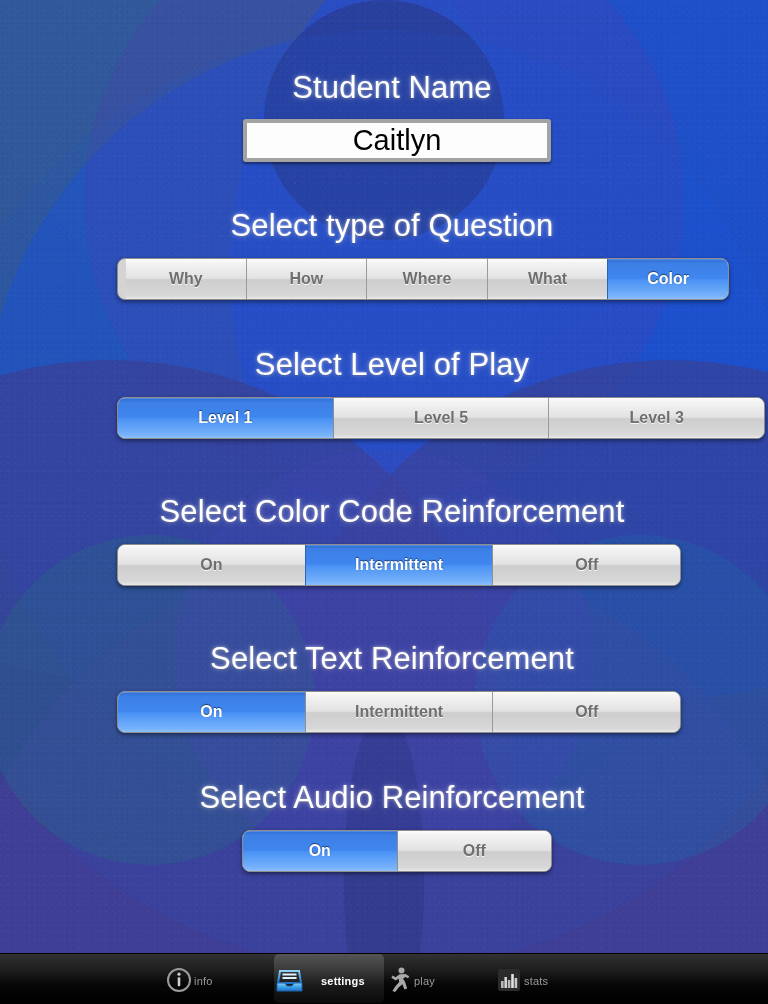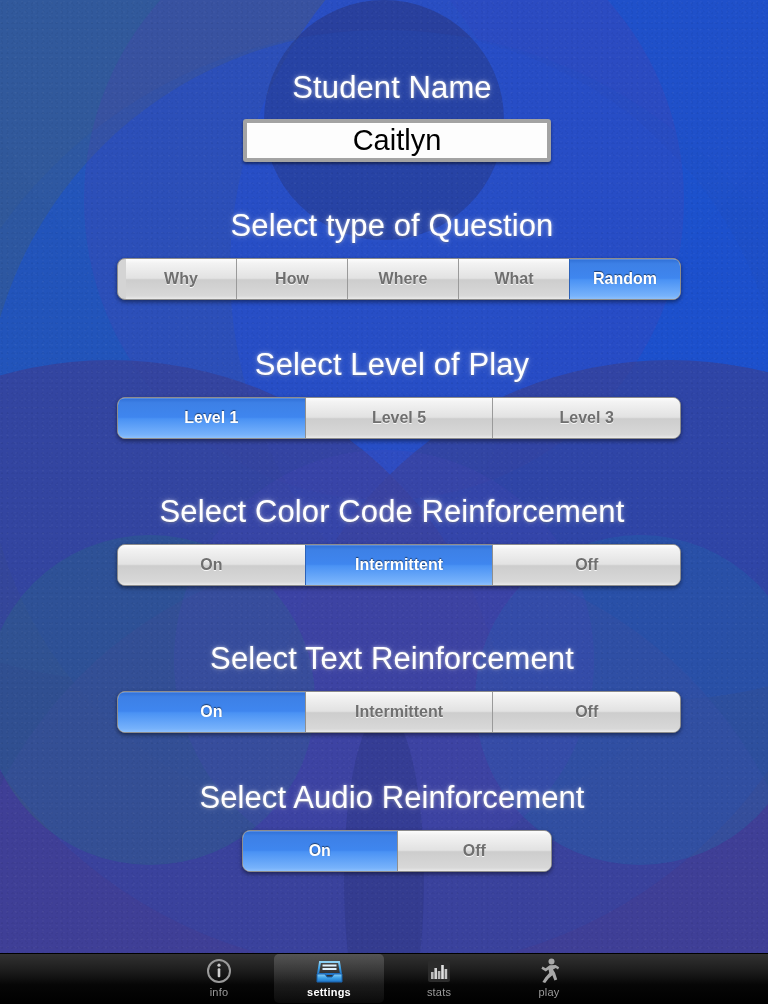--- a/index.html
+++ b/index.html
@@ -127,21 +127,21 @@
     z-index: 10;
     display: flex;
     align-items: flex-start;
     justify-content: center;
     gap: 0px;
   }
   .tab {
     width: 110px;
     height: 49px;
     display: flex;
-    flex-direction: column;
+    flex-direction: row;
     align-items: center;
     justify-content: flex-start;
     padding-top: 3px;
     border-radius: 5px;
   }
   .tab.active {
     background: linear-gradient(to bottom, rgba(255,255,255,.17), rgba(255,255,255,.04));
   }
   .tab .tab-icon {
     width: 30px;
@@ -149,21 +149,21 @@
     display: flex;
     align-items: center;
     justify-content: center;
   }
   .tab .tab-label {
     font-size: 11px;
     color: #9b9b9b;
     margin-top: 1px;
     letter-spacing: .2px;
   }
-  .tab.active .tab-label { color: #ffffff; font-weight: bold; }
+  .tab.active .tab-label { color: #ffffff; font-weight: bold; margin-left: 17px; }
 </style>
 </head>
 <body>
 
 <svg id="bg" viewBox="0 0 768 1004" preserveAspectRatio="none">
   <defs>
     <clipPath id="clipAll">
         <rect x="0" y="0" width="768" height="1004"></rect>
       </clipPath>
   </defs>
@@ -188,29 +188,29 @@
 </svg>
 <div id="bg-noise"></div>
 
 <div id="content">
 
   <div class="heading" style="top:70px;">Student Name</div>
   <div class="textfield">Caitlyn</div>
 
   <div id="sections-host">
       <div class="heading" style="top: 208px;">Select type of Question</div>
-      <div class="seg" style="left: 117px; top: 258px; width: 564px; padding-left: 8px;">
+      <div class="seg" style="left: 117px; top: 258px; width: 612px; padding-left: 8px;">
         <div class="segment">Why</div>
         <div class="segment">How</div>
         <div class="segment">Where</div>
         <div class="segment">What</div>
-        <div class="segment selected">Random</div>
+        <div class="segment selected">Color</div>
       </div>
       <div class="heading" style="top: 347px;">Select Level of Play</div>
-      <div class="seg" style="left: 117px; top: 397px; width: 564px;">
+      <div class="seg" style="left: 117px; top: 397px; width: 648px;">
         <div class="segment selected">Level 1</div>
         <div class="segment">Level 5</div>
         <div class="segment">Level 3</div>
       </div>
       <div class="heading" style="top: 494px;">Select Color Code Reinforcement</div>
       <div class="seg" style="left: 117px; top: 544px; width: 564px;">
         <div class="segment">On</div>
         <div class="segment selected">Intermittent</div>
         <div class="segment">Off</div>
       </div>
@@ -252,33 +252,33 @@
           <path d="M4 3 H23 L25 15 H2 Z" fill="none" stroke="url(#trayG)" stroke-width="2"></path>
           <rect x="6.5" y="5.5" width="14" height="2" fill="#dff1fd"></rect>
           <rect x="6.5" y="9" width="14" height="2" fill="#dff1fd"></rect>
           <path d="M1 15 H9 L11 18 H16 L18 15 H26 V23 H1 Z" fill="url(#trayG)" stroke="#1b63ab" stroke-width="1"></path>
         </svg>
       </span>
       <span class="tab-label">settings</span>
     </div>
     <div class="tab">
       <span class="tab-icon">
+        <svg width="24" height="26" viewBox="0 0 24 26" fill="#a8a8a8">
+          <circle cx="14.5" cy="3.6" r="3"></circle>
+          <path d="M12.6 7.2 L8.6 10.2 L5.6 8.6 L4.4 10.8 L8.8 13.4 L11.6 11.4 L12.2 15 L8.2 19.6 L5.4 24 L8.2 25 L11.6 20.6 L15.4 17.2 L17.4 22.4 L20.2 21.6 L18 14.8 L16 11.6 L18.8 10 L21 11.4 L22.2 9.2 L18.6 7 Z"></path>
+        </svg>
+      </span>
+      <span class="tab-label">play</span>
+    </div>
+    <div class="tab">
+      <span class="tab-icon">
         <svg width="24" height="24" viewBox="0 0 24 24">
           <rect x="1" y="1" width="22" height="22" rx="2" fill="#2b2b2b"></rect>
           <rect x="4" y="13" width="2.6" height="7" fill="#b9b9b9"></rect>
           <rect x="7.4" y="9" width="2.6" height="11" fill="#d3d3d3"></rect>
           <rect x="10.8" y="12" width="2.6" height="8" fill="#b9b9b9"></rect>
           <rect x="14.2" y="6" width="2.6" height="14" fill="#e2e2e2"></rect>
           <rect x="17.6" y="10" width="2.6" height="10" fill="#c9c9c9"></rect>
         </svg>
       </span>
       <span class="tab-label">stats</span>
     </div>
-    <div class="tab">
-      <span class="tab-icon">
-        <svg width="24" height="26" viewBox="0 0 24 26" fill="#a8a8a8">
-          <circle cx="14.5" cy="3.6" r="3"></circle>
-          <path d="M12.6 7.2 L8.6 10.2 L5.6 8.6 L4.4 10.8 L8.8 13.4 L11.6 11.4 L12.2 15 L8.2 19.6 L5.4 24 L8.2 25 L11.6 20.6 L15.4 17.2 L17.4 22.4 L20.2 21.6 L18 14.8 L16 11.6 L18.8 10 L21 11.4 L22.2 9.2 L18.6 7 Z"></path>
-        </svg>
-      </span>
-      <span class="tab-label">play</span>
-    </div>
   </div>
 
 </body></html>

